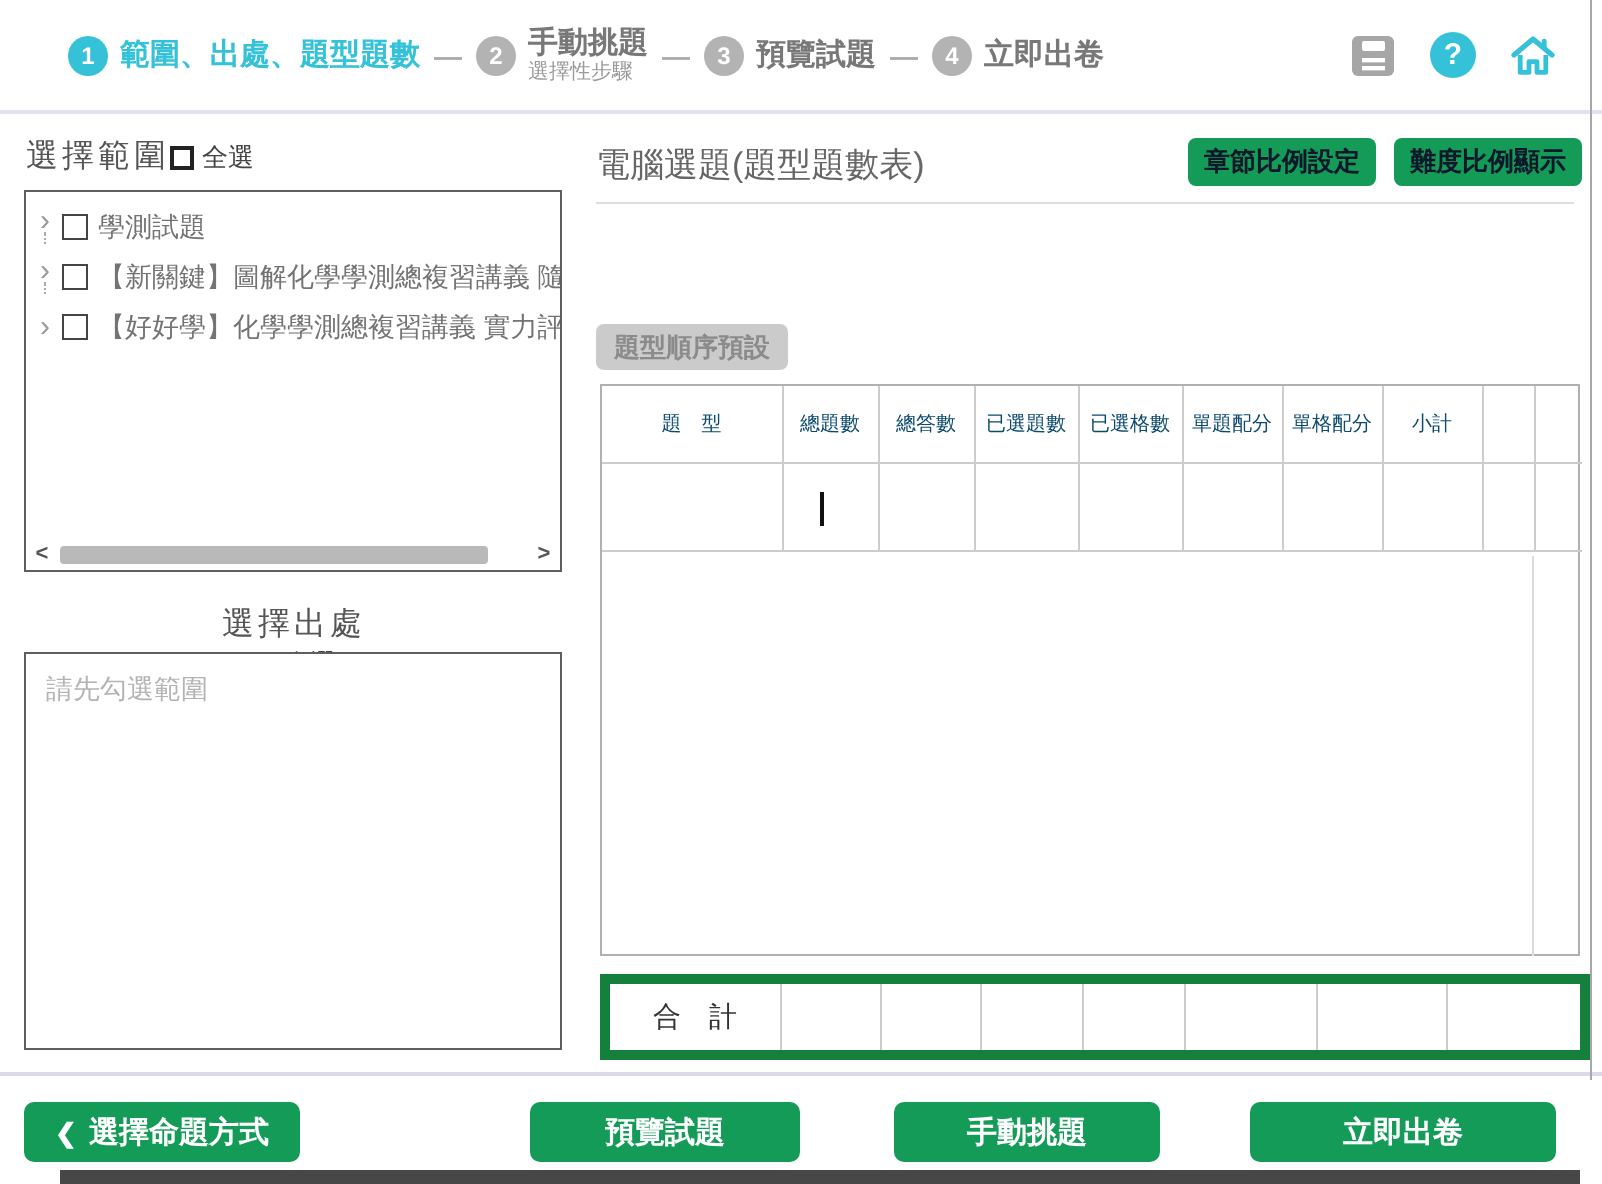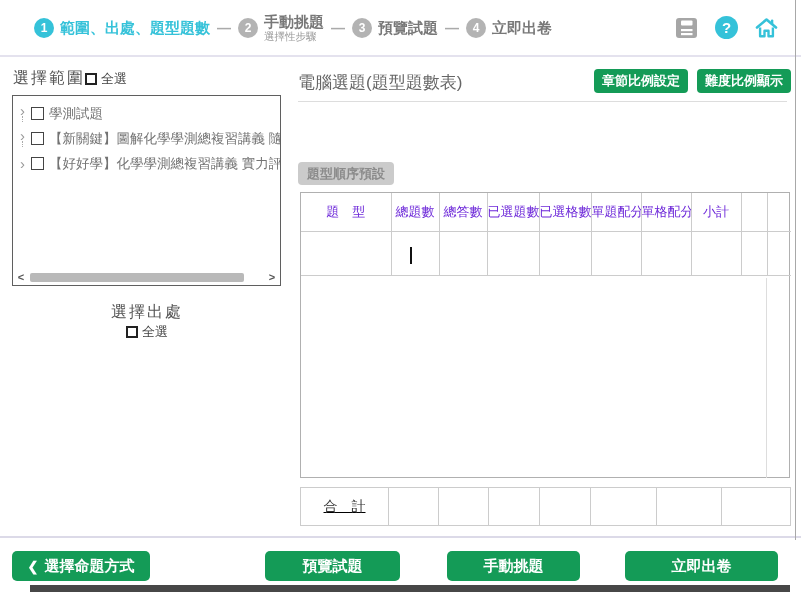--- a/index.html
+++ b/index.html
@@ -43,33 +43,33 @@
   .cb-item{width:13px;height:13px;border:1.5px solid #444;background:#fff;margin:0 5px 0 2px;flex:none;}
   .tree-label{font-size:13.5px;color:#737373;}
   .hscroll{position:absolute;left:1px;right:1px;bottom:1px;height:14px;display:flex;align-items:center;background:#fff;}
   .scroll-arrow{width:14px;text-align:center;font-size:11px;color:#555;font-weight:bold;cursor:pointer;line-height:14px;}
   .scroll-thumb{width:214px;height:9px;background:#b9b9b9;border-radius:2px;margin-left:2px;cursor:grab;}
   .scroll-spacer{flex:1;}
   .placeholder{padding:9px 10px;font-size:13.5px;color:#b3b3b3;}
   
   .right-title{position:absolute;left:298px;top:71px;font-size:17px;color:#666;}
   .ratio-btns{position:absolute;left:594px;top:69px;display:flex;gap:9px;}
-  .btn-sm{height:24px;line-height:24px;padding:0 8px;background:#149b57;color:#ffffff;font-size:13px;font-weight:bold;border-radius:4px;cursor:pointer;white-space:nowrap;}
+  .btn-sm{height:24px;line-height:24px;padding:0 8px;background:#149b57;color:#0f172a;font-size:13px;font-weight:bold;border-radius:4px;cursor:pointer;white-space:nowrap;}
   .right-divider{position:absolute;left:298px;top:101px;width:489px;height:1px;background:#ddd;}
   .type-order-btn{position:absolute;left:298px;top:162px;height:23px;line-height:23px;padding:0 9px;background:#cbcbcb;color:#8b8b8b;font-size:13px;font-weight:bold;border-radius:4px;cursor:default;white-space:nowrap;}
   .table-region{position:absolute;left:300px;top:192px;width:490px;height:286px;border:1px solid #b0b0b0;}
   .main-table{width:100%;border-collapse:collapse;table-layout:fixed;}
-  .main-table th{height:38px;border:1px solid #ccc;font-size:13px;font-weight:normal;color:#6d28d9;text-align:center;padding:0;overflow:hidden;white-space:nowrap;font-family:Liberation Mono, monospace;}
+  .main-table th{height:38px;border:1px solid #ccc;font-size:10px;font-weight:normal;color:#0c4a6e;text-align:center;padding:0;overflow:hidden;white-space:nowrap;font-family:Liberation Mono, monospace;}
   .main-table td{height:44px;border:1px solid #ccc;padding:0;}
   .main-table tr th:first-child,.main-table tr td:first-child{border-left:none;}
   .main-table tr th:last-child,.main-table tr td:last-child{border-right:none;}
   .main-table tr:first-child th{border-top:none;}
   .caret{display:inline-block;width:2px;height:17px;background:#111;margin-left:18px;margin-top:8px;}
   .col-line{position:absolute;left:766px;top:278px;width:1px;height:200px;background:#ddd;}
-  .total-table{position:absolute;left:300px;top:487px;width:490px;border-collapse:collapse;table-layout:fixed;border:1px solid #15803d;text-decoration:underline;}
+  .total-table{position:absolute;left:300px;top:487px;width:490px;border-collapse:collapse;table-layout:fixed;border:5px solid #15803d;}
   .total-table td{height:38px;border:1px solid #ccc;font-size:14px;color:#333;text-align:center;}
   
   .footer-divider{position:absolute;left:0;top:536px;width:801px;height:2px;background:#dcdae8;}
   .btn-green{position:absolute;top:551px;height:30px;background:#149b57;color:#fff;font-size:15px;font-weight:bold;border-radius:5px;display:flex;align-items:center;justify-content:center;cursor:pointer;gap:6px;}
   .btn-back{left:12px;width:138px;}
   .btn-preview{left:265px;width:135px;}
   .btn-manual{left:447px;width:133px;}
   .btn-generate{left:625px;width:153px;}
   .back-chev{font-size:13px;font-weight:bold;}
   .window-edge{position:absolute;left:30px;top:585px;width:760px;height:7px;background:#474747;}
@@ -176,20 +176,23 @@
   </div>
 
   <div class="sec-header source">
     <span class="sec-label">選擇出處</span>
     <div class="select-all">
       <span class="cb-big"></span>
       <span class="txt">全選</span>
     </div>
   </div>
 
+  <div class="listbox box-source">
+    <div class="placeholder">請先勾選範圍</div>
+  </div>
 
   <div class="right-title">電腦選題(題型題數表)</div>
   <div class="ratio-btns">
     <div class="btn-sm">章節比例設定</div>
     <div class="btn-sm">難度比例顯示</div>
   </div>
   <div class="right-divider"></div>
 
   <div class="type-order-btn">題型順序預設</div>
 

